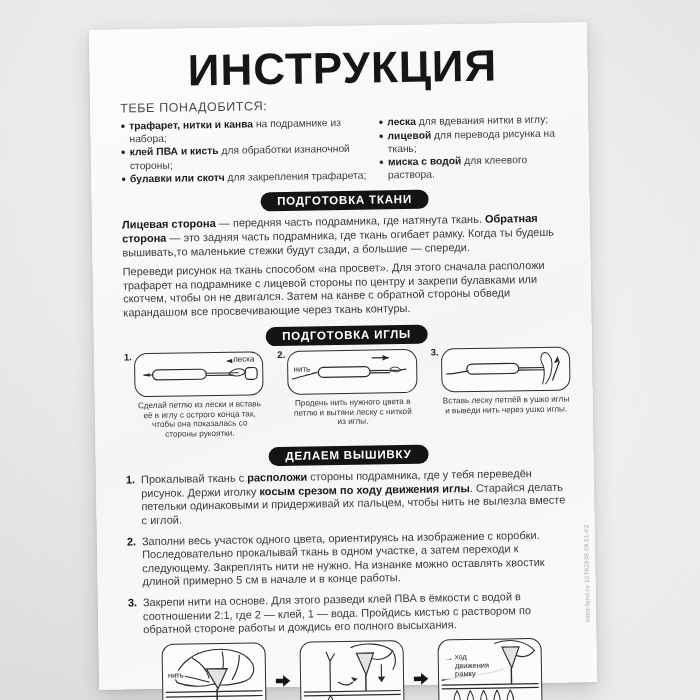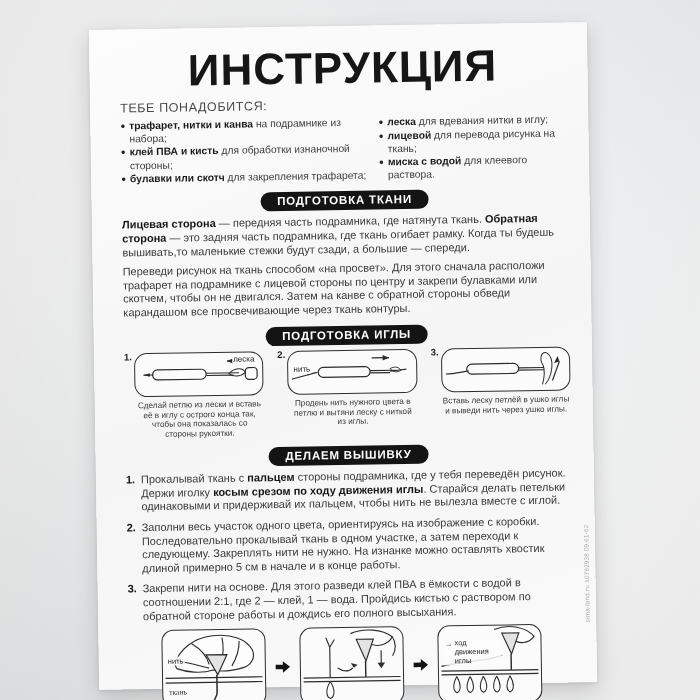--- a/index.html
+++ b/index.html
@@ -182,21 +182,21 @@
           </svg>
         </div>
         <div class="step-caption">Вставь леску петлёй в ушко иглы и выведи нить через ушко иглы.</div>
       </div>
     </div>
 
     <div class="banner-row"><span class="banner">ДЕЛАЕМ ВЫШИВКУ</span></div>
 
     <div class="num-item">
       <span class="n">1.</span>
-      <span><span>Прокалывай ткань с </span><b>пальцем</b><span> стороны подрамника, где у тебя переведён рисунок. Держи иголку </span><b>косым срезом по ходу движения иглы</b><span>. Старайся делать петельки одинаковыми и придерживай их пальцем, чтобы нить не вылезла вместе с иглой.</span></span>
+      <span><span>Прокалывай ткань с </span><b>расположи</b><span> стороны подрамника, где у тебя переведён рисунок. Держи иголку </span><b>косым срезом по ходу движения иглы</b><span>. Старайся делать петельки одинаковыми и придерживай их пальцем, чтобы нить не вылезла вместе с иглой.</span></span>
     </div>
     <div class="num-item">
       <span class="n">2.</span>
       <span><span>Заполни весь участок одного цвета, ориентируясь на изображение с коробки. Последовательно прокалывай ткань в одном участке, а затем переходи к следующему. Закреплять нити не нужно. На изнанке можно оставлять хвостик длиной примерно 5 см в начале и в конце работы.</span></span>
     </div>
     <div class="num-item">
       <span class="n">3.</span>
       <span><span>Закрепи нити на основе. Для этого разведи клей ПВА в ёмкости с водой в соотношении 2:1, где 2 — клей, 1 — вода. Пройдись кистью с раствором по обратной стороне работы и дождись его полного высыхания.</span></span>
     </div>
 
@@ -255,21 +255,21 @@
             <path d="M60 53 c-4.5 8 -4.5 15 0 17 c4.5 -2 4.5 -9 0 -17" stroke-width="1.1"></path>
             <path d="M74 53 c-4.5 8 -4.5 15 0 17 c4.5 -2 4.5 -9 0 -17" stroke-width="1.1"></path>
             <path d="M2 42 C24 36 52 38 66 31"></path>
             <path d="M58 4 C74 -2 92 2 100 12 C94 20 84 20 76 14" fill="#fdfdfd"></path>
             <path d="M66 8 L84 8 L76 30 Z" fill="#e3e3e3"></path>
             <path d="M75.5 30 V47" stroke-width="1.5"></path>
           </g>
         </svg>
         <span class="dlabel direction">
             <span class="arr">→</span>
-            <span>ход движения иглы</span>
+            <span>ход движения рамку</span>
           </span>
       </div>
     </div>
 
   </div>
 
   <span class="side-text side-code">10782938 09.61-62</span>
   <span class="side-text side-site">sima-land.ru</span>
 </div>
 

